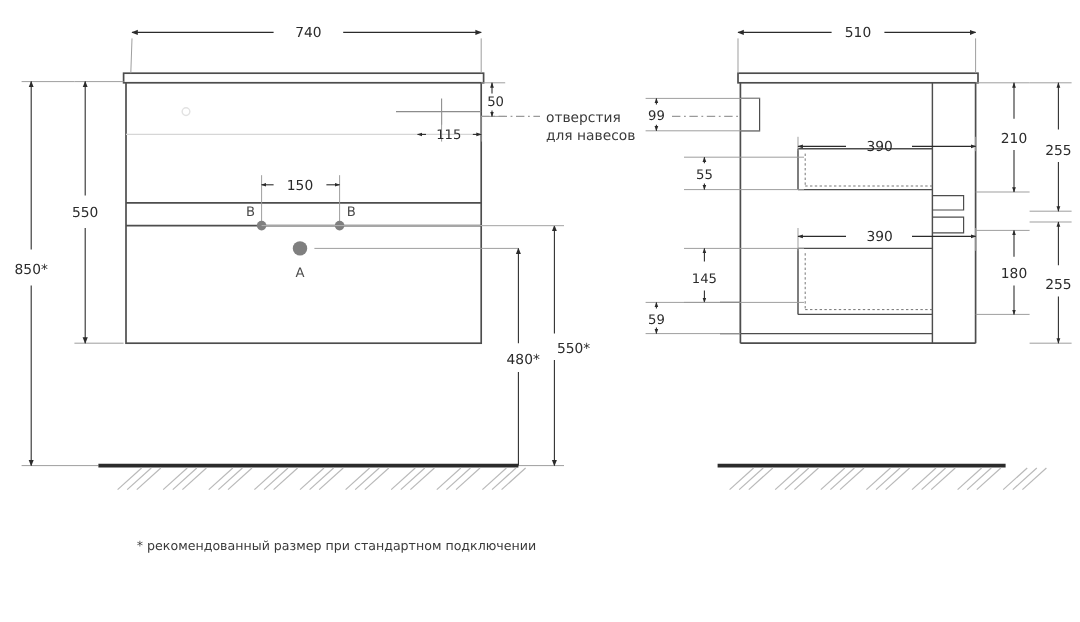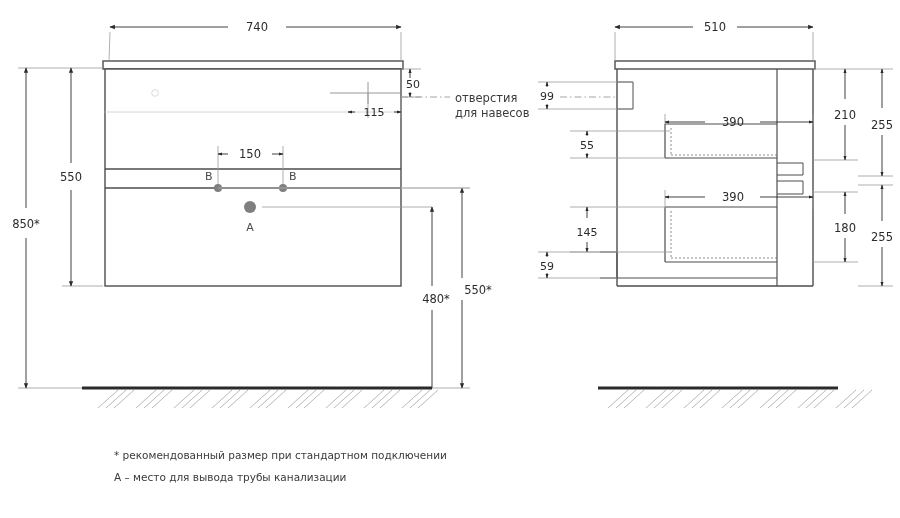--- a/index.html
+++ b/index.html
@@ -336,16 +336,15 @@
             <line x1="856" y1="390" x2="836" y2="408"></line>
             <line x1="864" y1="390" x2="844" y2="408"></line>
             <line x1="872" y1="390" x2="852" y2="408"></line>
           </g>
     </g>
   </g>
 </svg>
 
 <div class="legend">
   <div>* рекомендованный размер при стандартном подключении</div>
-  <div>A – место для вывода трубы канализации</div>
 </div>
 
 </div>
 
 </body></html>

